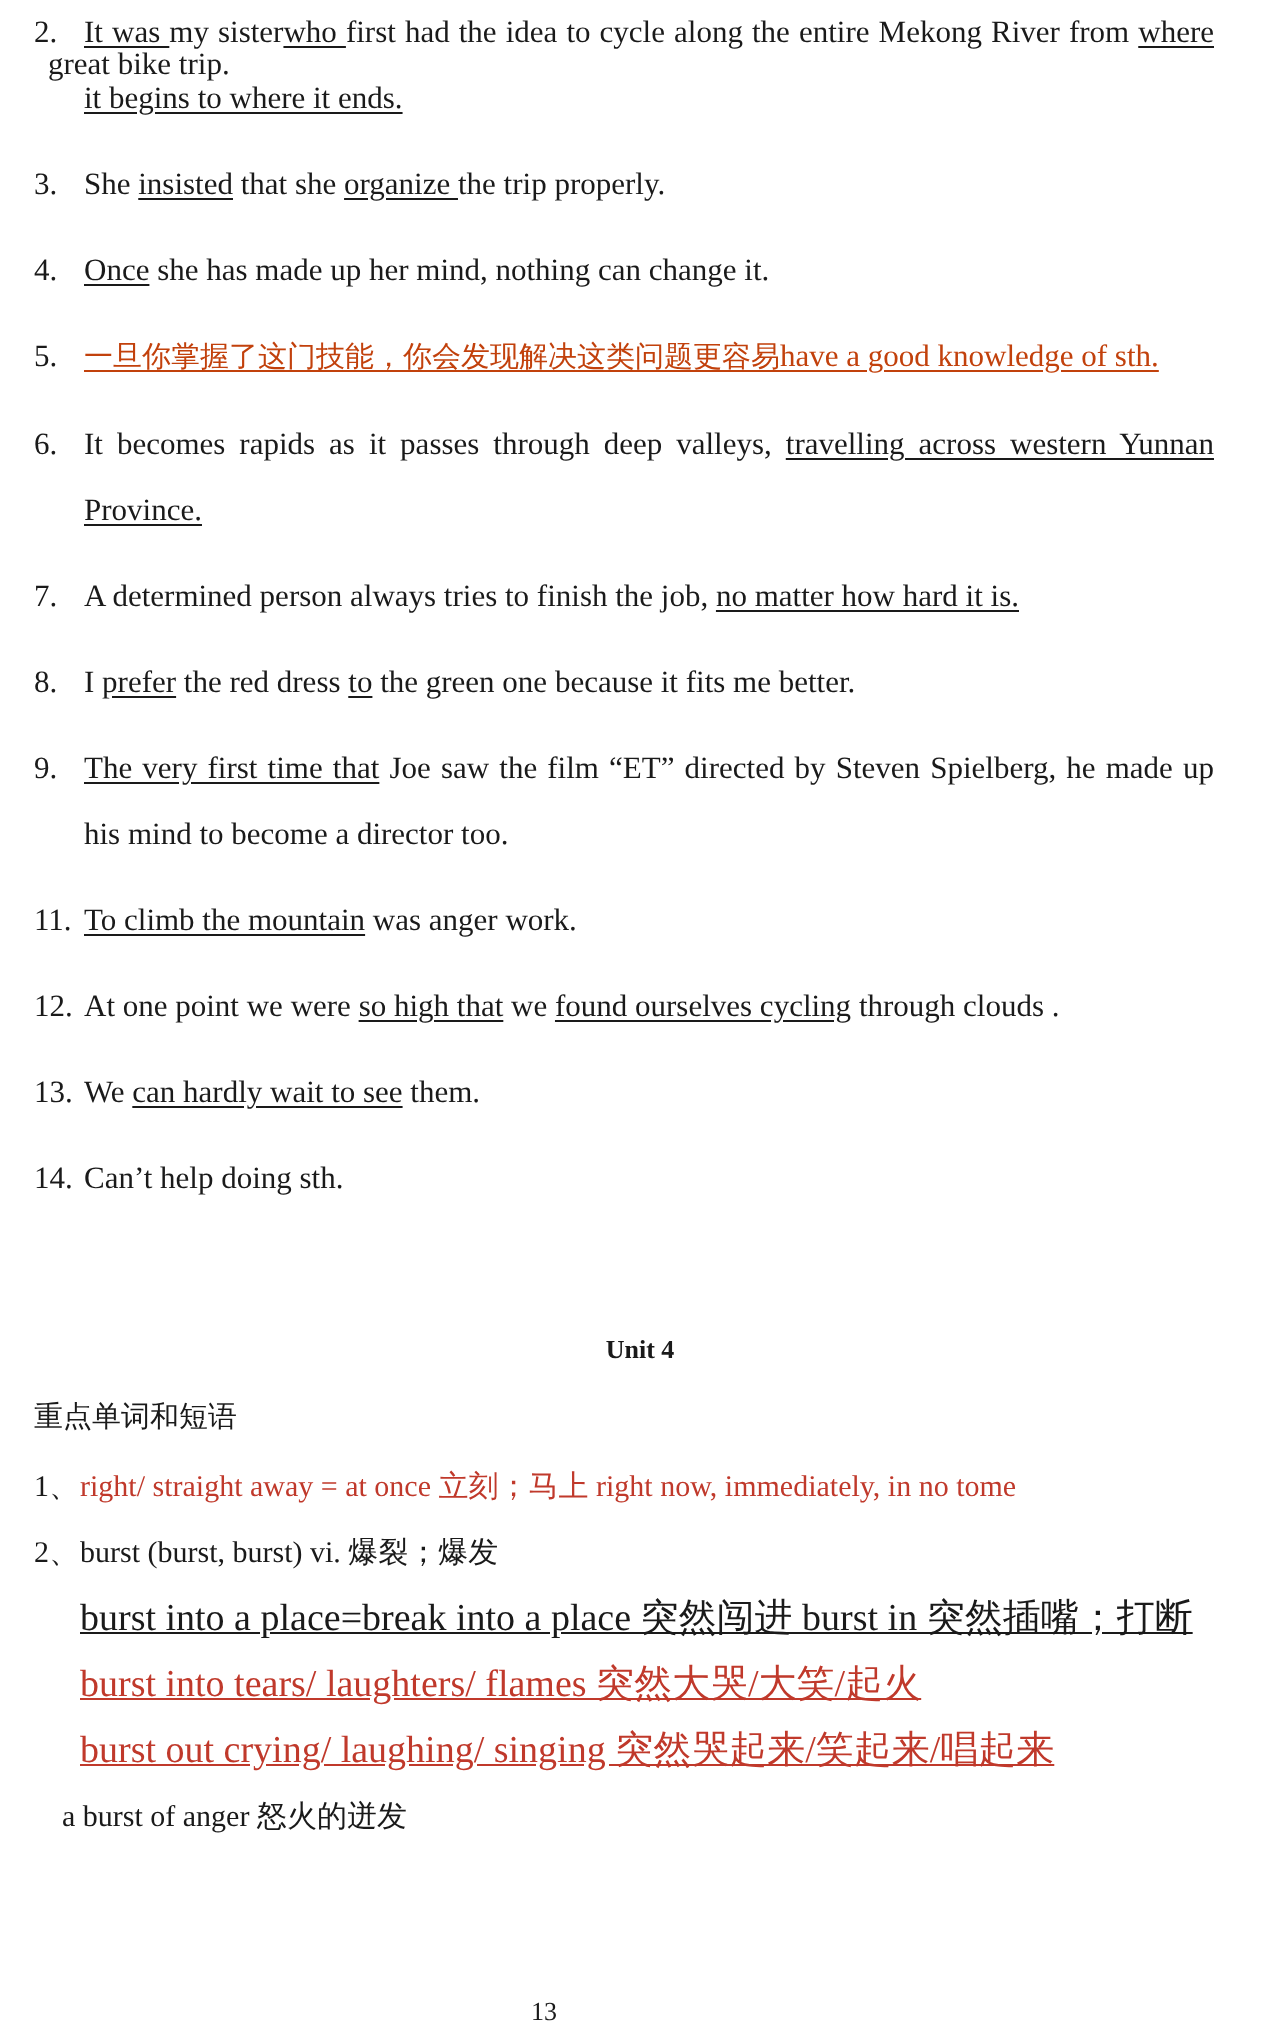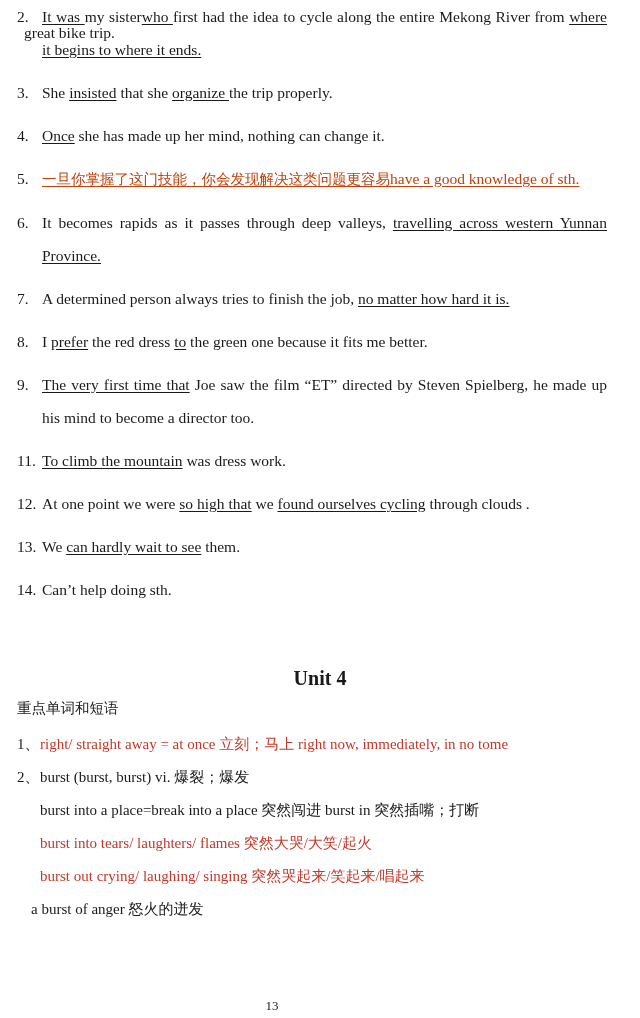--- a/index.html
+++ b/index.html
@@ -67,21 +67,21 @@
     margin-top: 18px;
   }
 
   
   .unit-heading {
     position: absolute;
     left: 0;
     top: 667px;
     width: 640px;
     text-align: center;
-    font-size: 20px;
+    font-size: 13px;
     font-weight: bold;
   }
   .section-label {
     position: absolute;
     left: 17px;
     top: 699px;
     font-family: "DejaVu Sans", sans-serif;
     font-size: 14.5px;
   }
 
@@ -105,23 +105,24 @@
     color: #1a1a1a;
   }
   .v-text {
     flex: 1;
     font-size: 15px;
     line-height: 24px;
   }
   .v-text.red { color: #c0392b; }
   .v-sub {
     margin-left: 23px;
-    font-size: 15px;
+    font-size: 19px;
     line-height: 24px;
     margin-bottom: 9px;
+    text-decoration: underline;
   }
   .v-sub.red { color: #c0392b; }
   .v-flush {
     margin-left: 14px;
     font-size: 15px;
     line-height: 24px;
     margin-bottom: 9px;
   }
 
   
@@ -169,21 +170,21 @@
       <div class="s-item">
         <div class="s-num">8.</div>
         <div class="s-body nojustify"><span>I </span><u class="ul">prefer</u><span> the red dress </span><u class="ul">to</u><span> the green one because it fits me better.</span></div>
       </div>
       <div class="s-item">
         <div class="s-num">9.</div>
         <div class="s-body"><u class="ul">The very first time that</u><span> Joe saw the film “ET” directed by Steven Spielberg, he made up his mind to become a director too.</span></div>
       </div>
       <div class="s-item">
         <div class="s-num">11.</div>
-        <div class="s-body nojustify"><u class="ul">To climb the mountain</u><span> was dress work.</span></div>
+        <div class="s-body nojustify"><u class="ul">To climb the mountain</u><span> was anger work.</span></div>
       </div>
       <div class="s-item">
         <div class="s-num">12.</div>
         <div class="s-body nojustify"><span>At one point we were </span><u class="ul">so high that</u><span> we </span><u class="ul">found ourselves cycling</u><span> through clouds .</span></div>
       </div>
       <div class="s-item">
         <div class="s-num">13.</div>
         <div class="s-body nojustify"><span>We </span><u class="ul">can hardly wait to see</u><span> them.</span></div>
       </div>
       <div class="s-item">

